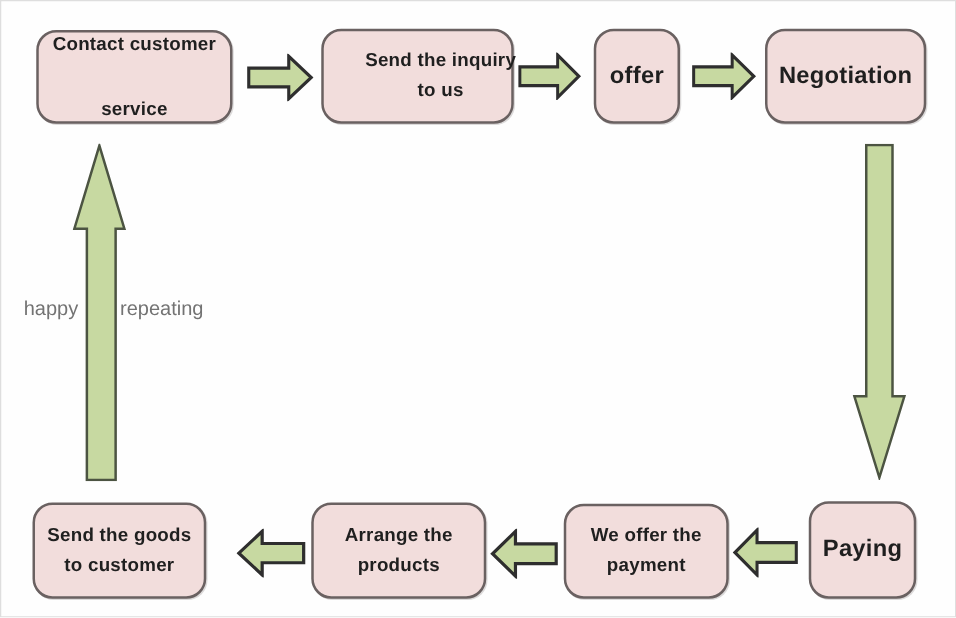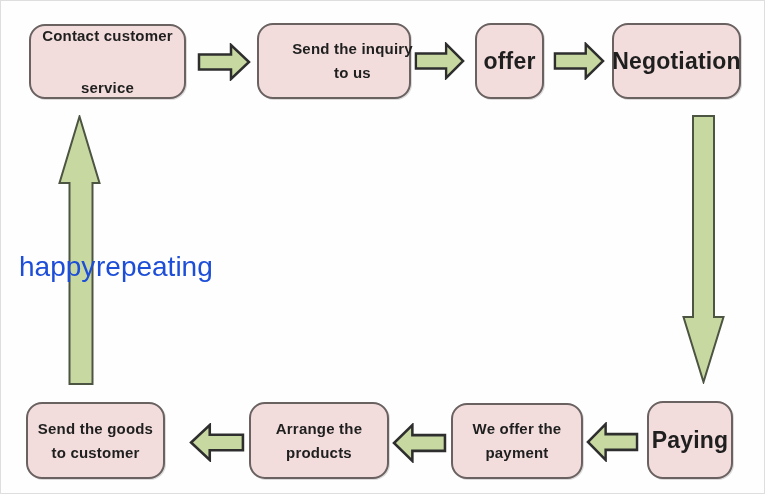--- a/index.html
+++ b/index.html
@@ -33,33 +33,32 @@
     box-shadow: 1px 1px 0 rgba(120,110,110,0.25);
   }
   .node .nl {
     display: block;
     font-size: 15px;
     line-height: 24px;
     letter-spacing: 0.2px;
     white-space: nowrap;
   }
   .node.single .nl {
-    font-size: 23px;
+    font-size: 19px;
     line-height: 20px;
   }
   .arrow {
     position: absolute;
     display: block;
   }
   .loop-word {
     position: absolute;
-    font-size: 28px;
-    color: #1d4ed8;
+    font-size: 16px;
+    color: #737373;
     white-space: nowrap;
-    margin-top: 12px;
   }
 </style>
 </head>
 <body>
 
 <div class="stage">
 
   <div class="node" style="left:28px; top:23px; width:157px; height:75px;gap:28px;">
     <span class="nl">Contact customer</span>
     <span class="nl">service</span>

